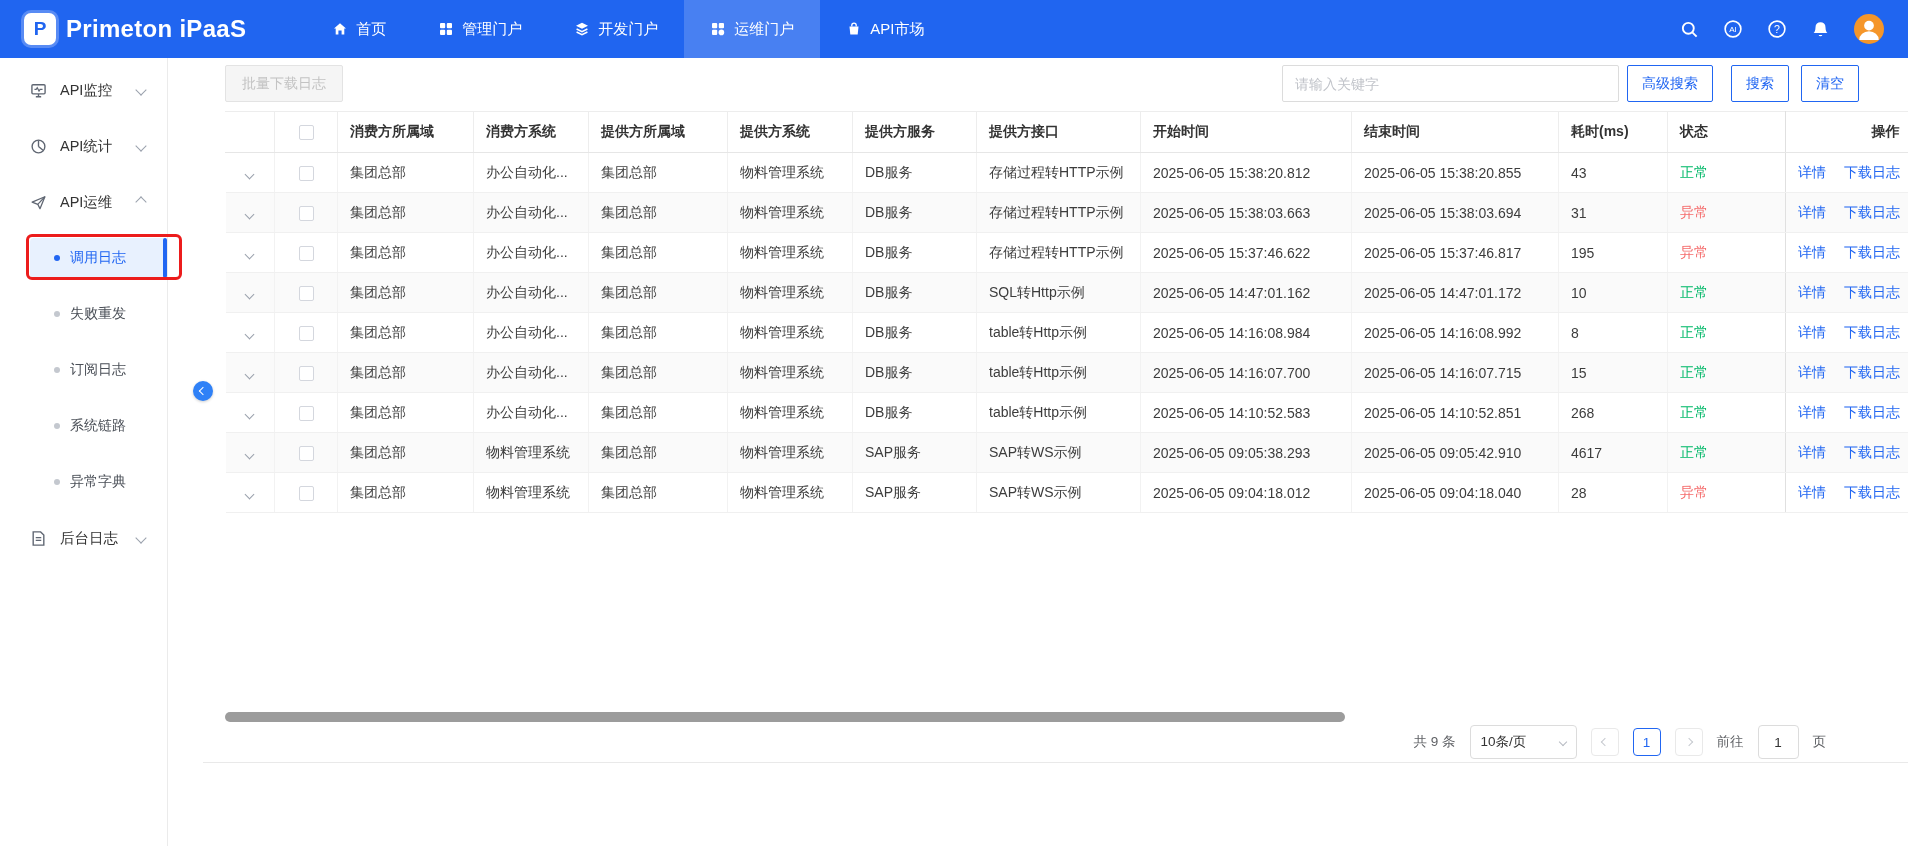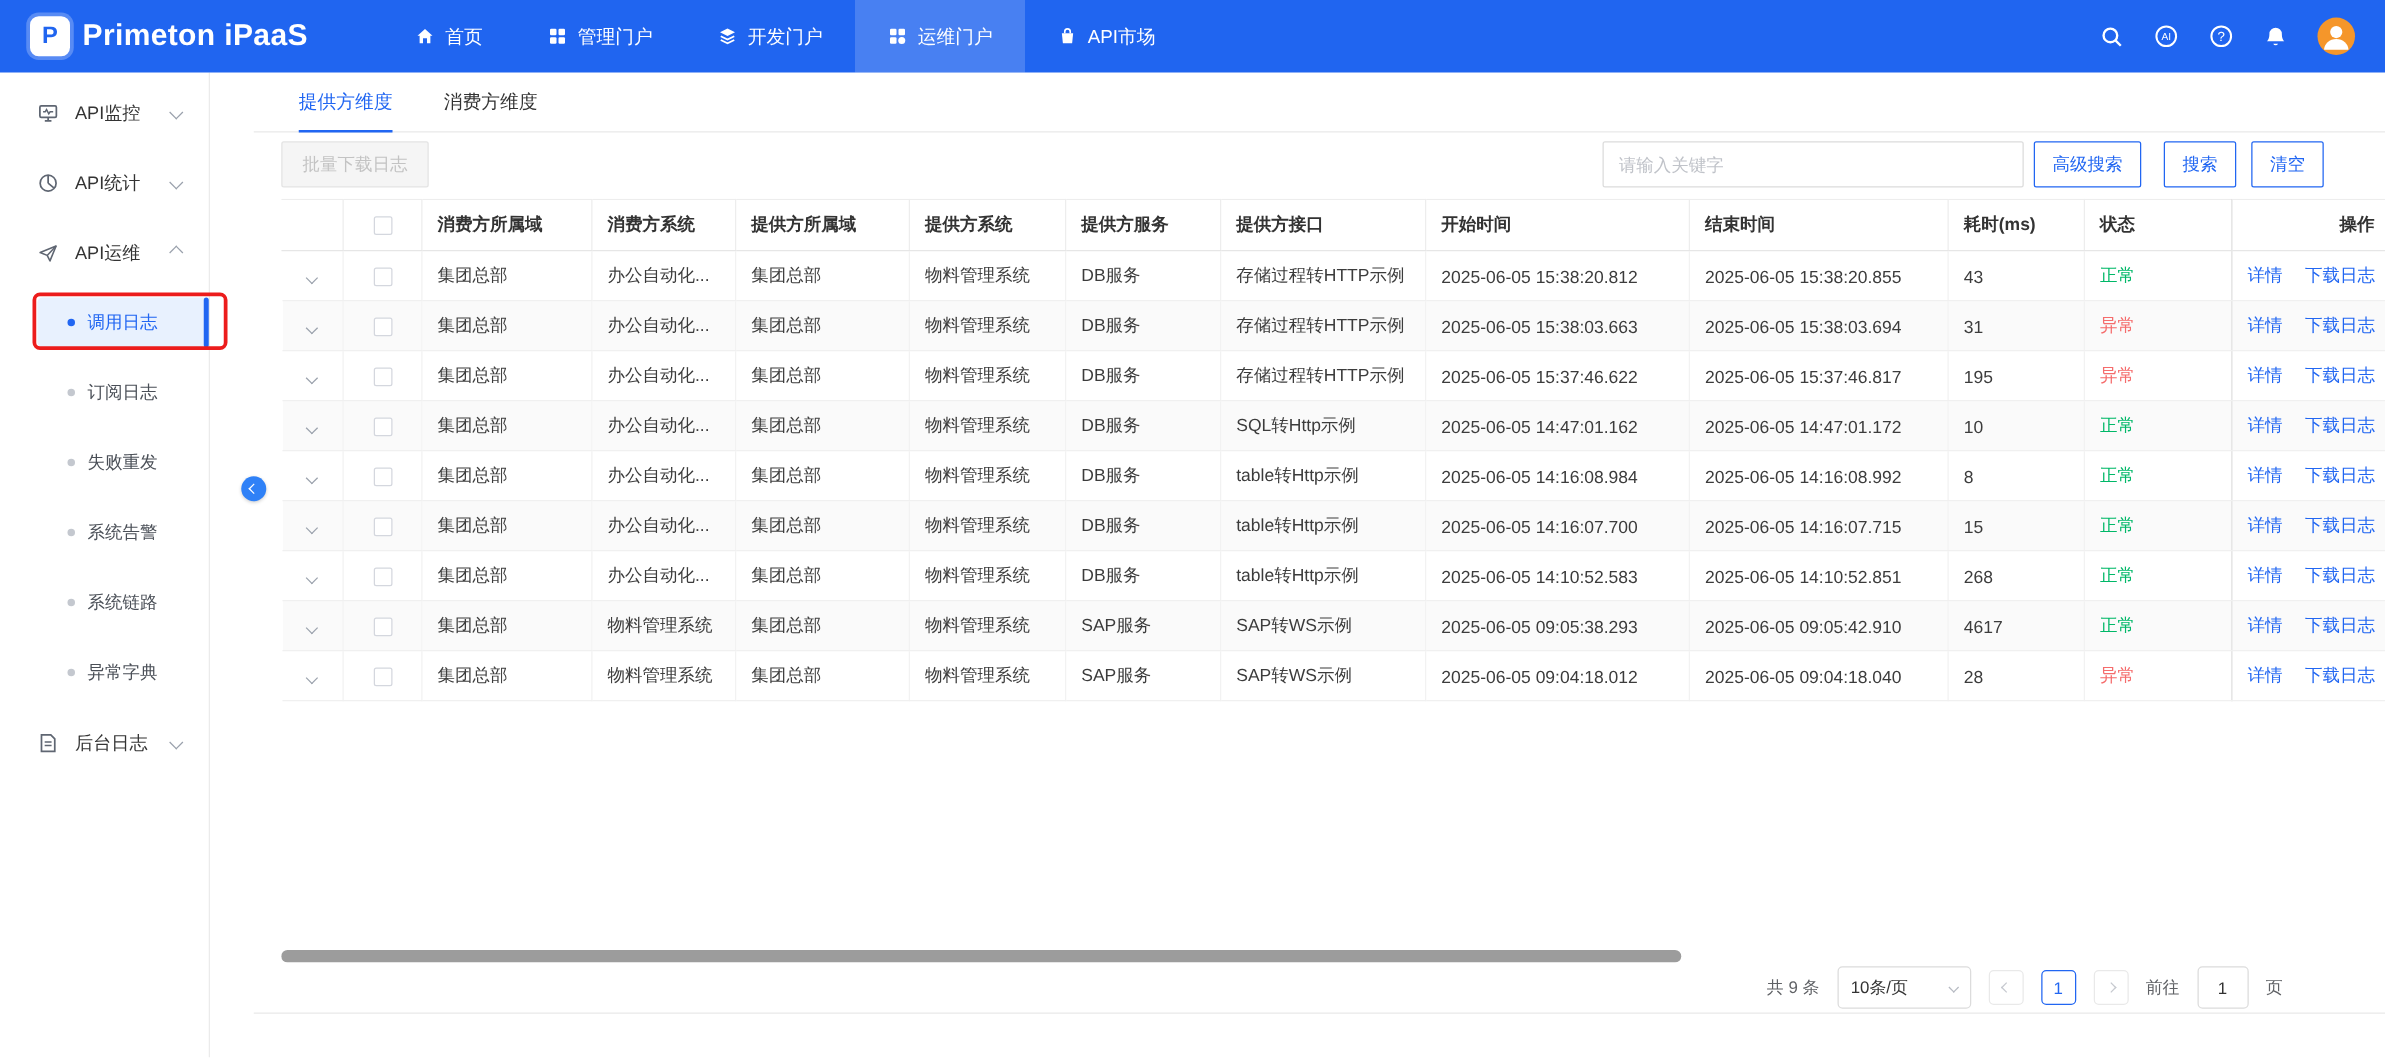--- a/index.html
+++ b/index.html
@@ -204,33 +204,27 @@
       <div class="side-child active">
         <span class="child-pill">
           <span class="dot"></span>
           <span>调用日志</span>
         </span>
         <span class="active-bar"></span>
       </div>
       <div class="side-child">
         <span class="child-pill">
           <span class="dot"></span>
-          <span>订阅日志</span>
+          <span>失败重发</span>
         </span>
       </div>
       <div class="side-child">
         <span class="child-pill">
           <span class="dot"></span>
-          <span>失败重发</span>
-        </span>
-      </div>
-      <div class="side-child">
-        <span class="child-pill">
-          <span class="dot"></span>
-          <span>系统告警</span>
+          <span>订阅日志</span>
         </span>
       </div>
       <div class="side-child">
         <span class="child-pill">
           <span class="dot"></span>
           <span>系统链路</span>
         </span>
       </div>
       <div class="side-child">
         <span class="child-pill">
@@ -252,24 +246,20 @@
   <div class="annotation"></div>
 </div>
 
 <div class="collapse-btn">
     <span class="chev left sm"></span>
   </div>
 
 <div class="main">
   <div class="content-card">
 
-    <div class="tabbar">
-      <div class="tab active">提供方维度</div>
-      <div class="tab">消费方维度</div>
-    </div>
 
     <div class="toolbar">
       <button class="btn-disabled">批量下载日志</button>
       <div class="toolbar-right">
         <input class="search-input" type="text" placeholder="请输入关键字" style="">
         <button class="btn-outline btn-adv">高级搜索</button>
         <button class="btn-outline btn-search">搜索</button>
         <button class="btn-outline btn-clear">清空</button>
       </div>
     </div>

